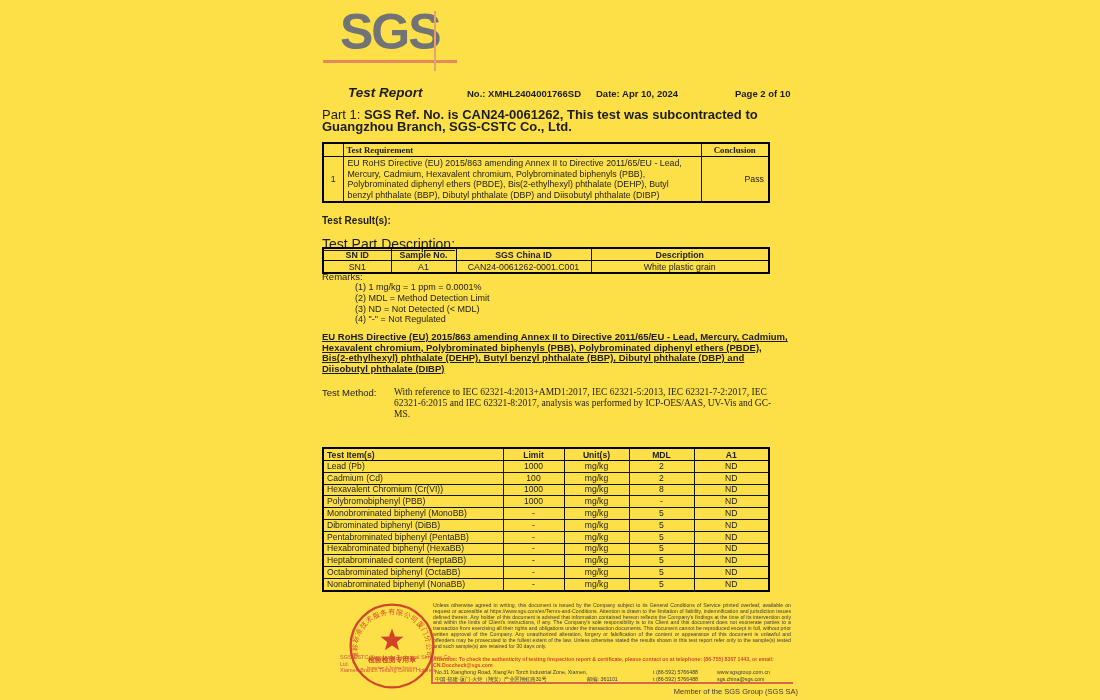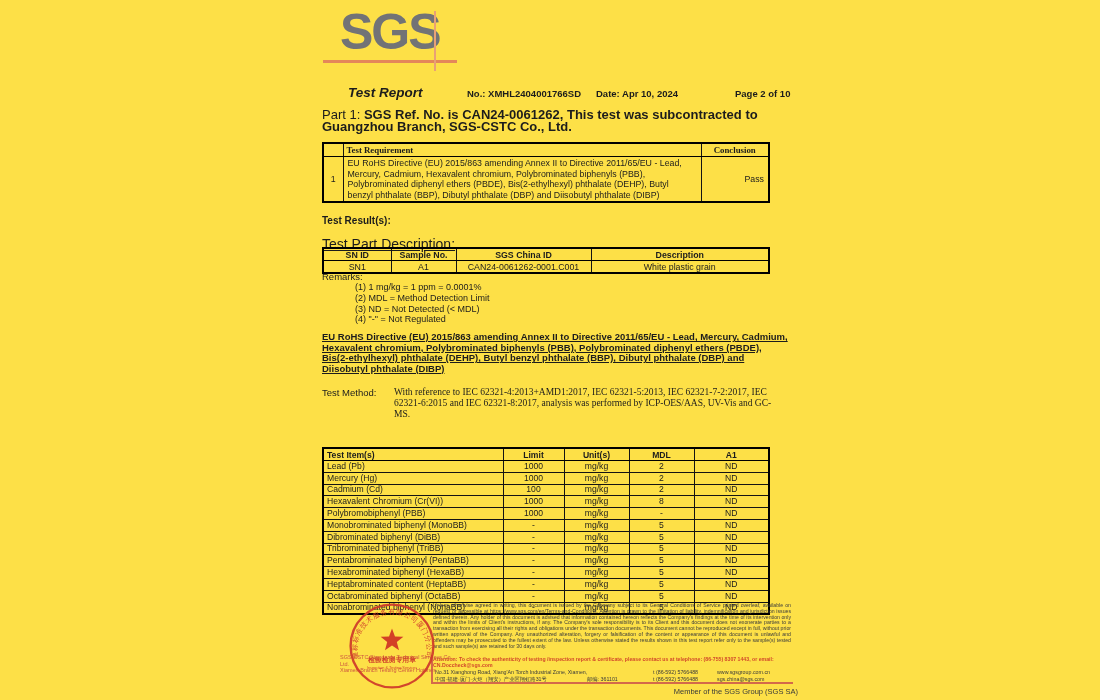--- a/index.html
+++ b/index.html
@@ -182,27 +182,20 @@
         </thead>
       <tbody>
           <tr>
             <td>Lead (Pb)</td>
             <td>1000</td>
             <td>mg/kg</td>
             <td>2</td>
             <td>ND</td>
           </tr>
           <tr>
-            <td>Mercury (Hg)</td>
-            <td>1000</td>
-            <td>mg/kg</td>
-            <td>2</td>
-            <td>ND</td>
-          </tr>
-          <tr>
             <td>Cadmium (Cd)</td>
             <td>100</td>
             <td>mg/kg</td>
             <td>2</td>
             <td>ND</td>
           </tr>
           <tr>
             <td>Hexavalent Chromium (Cr(VI))</td>
             <td>1000</td>
             <td>mg/kg</td>
@@ -218,27 +211,20 @@
           </tr>
           <tr>
             <td>Monobrominated biphenyl (MonoBB)</td>
             <td>-</td>
             <td>mg/kg</td>
             <td>5</td>
             <td>ND</td>
           </tr>
           <tr>
             <td>Dibrominated biphenyl (DiBB)</td>
-            <td>-</td>
-            <td>mg/kg</td>
-            <td>5</td>
-            <td>ND</td>
-          </tr>
-          <tr>
-            <td>Tribrominated biphenyl (TriBB)</td>
             <td>-</td>
             <td>mg/kg</td>
             <td>5</td>
             <td>ND</td>
           </tr>
           <tr>
             <td>Pentabrominated biphenyl (PentaBB)</td>
             <td>-</td>
             <td>mg/kg</td>
             <td>5</td>

